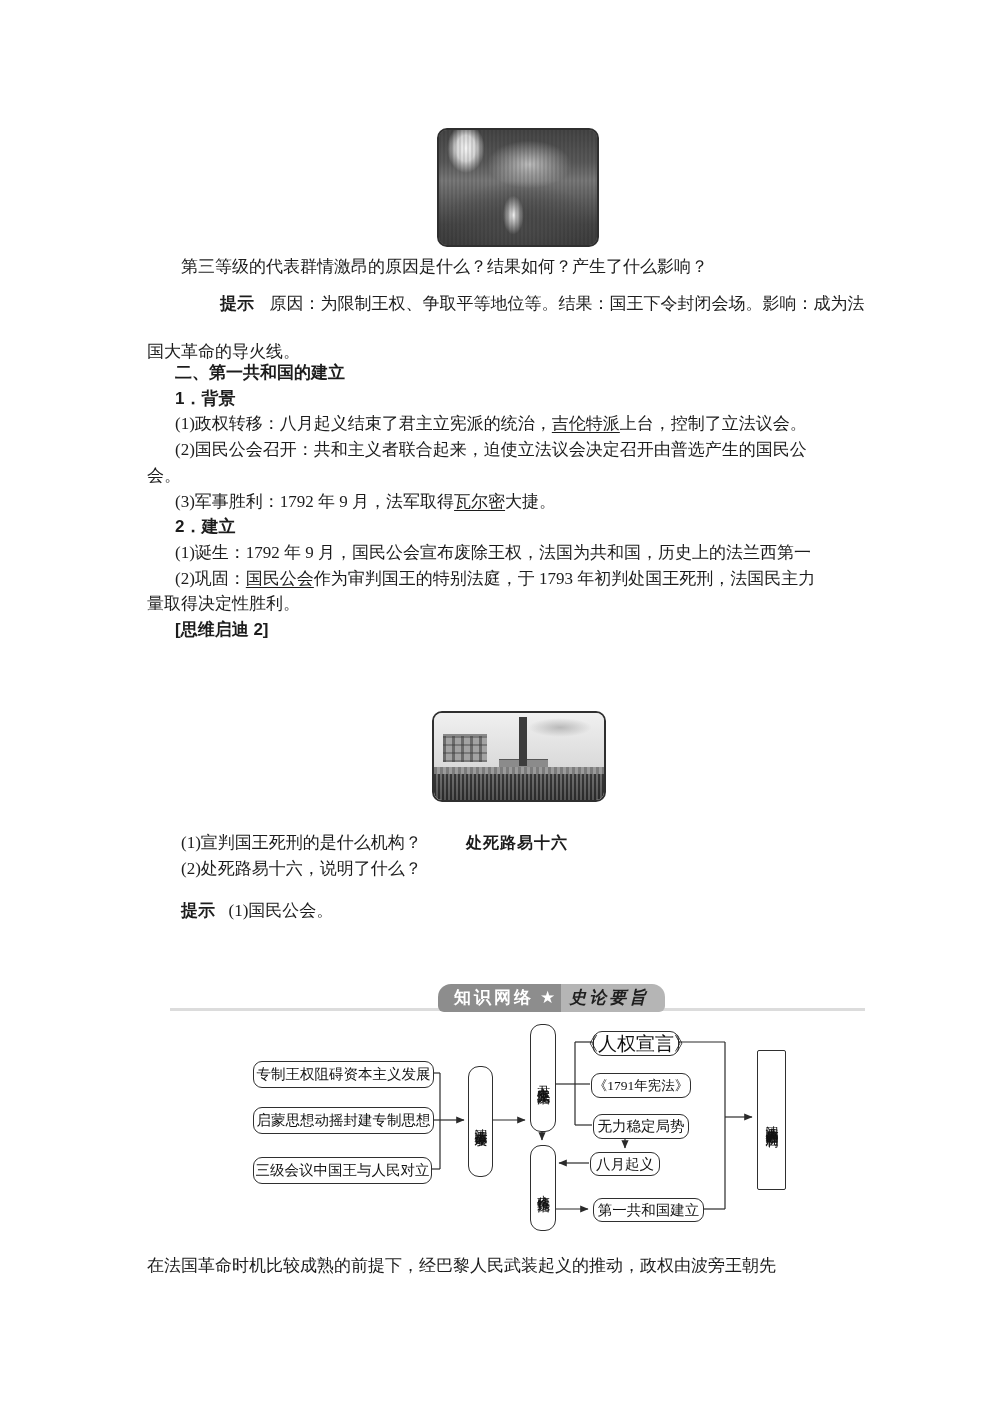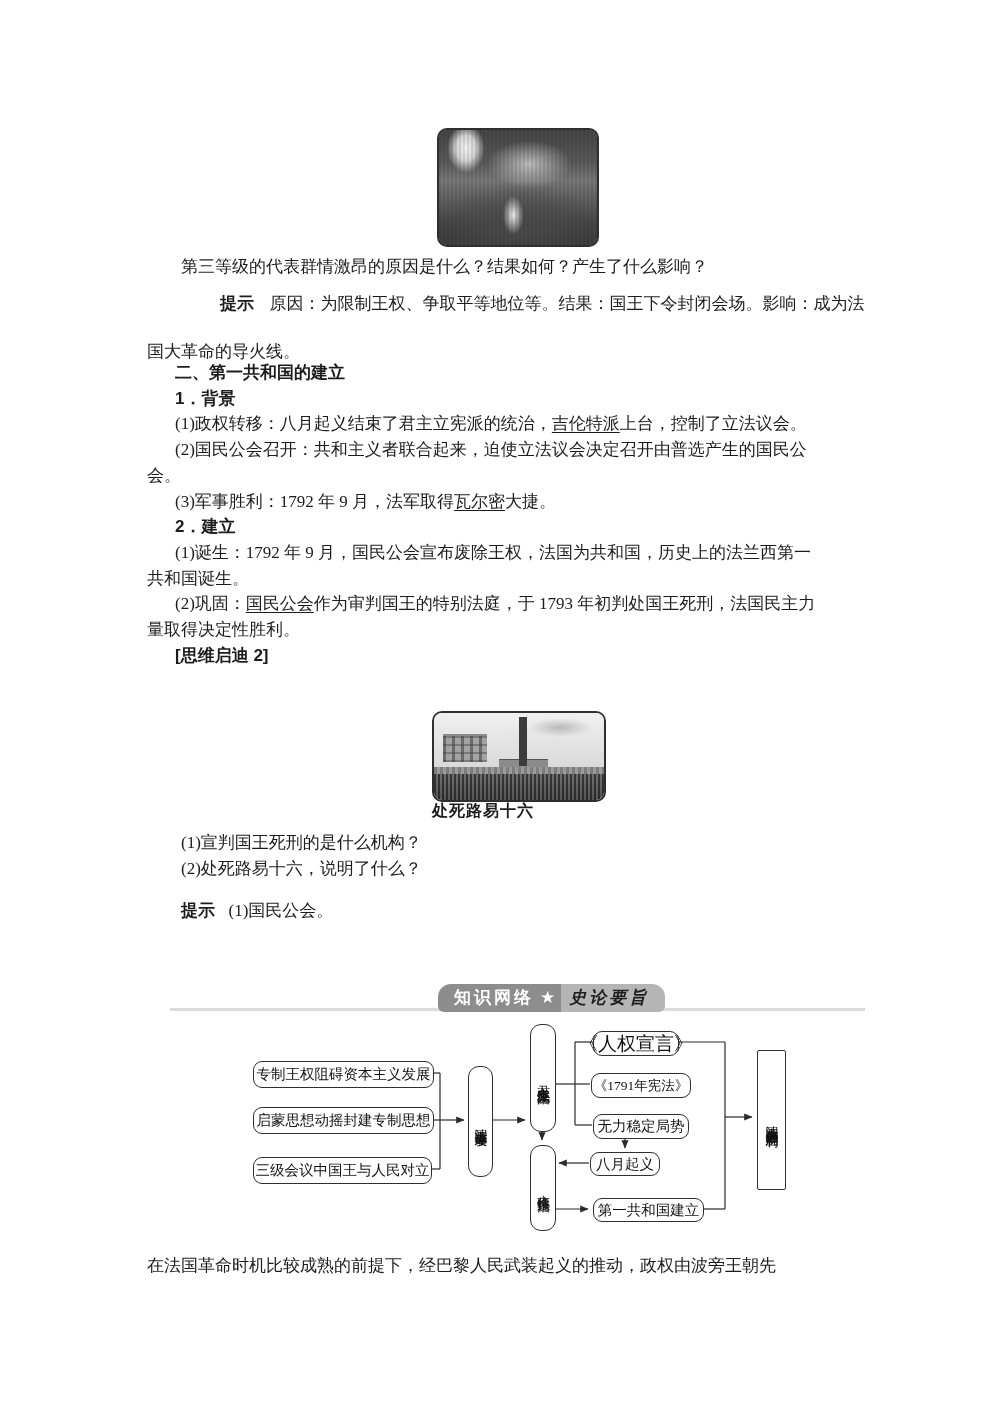--- a/index.html
+++ b/index.html
@@ -34,21 +34,21 @@
                      repeating-linear-gradient(0deg,rgba(60,60,60,.4) 0 2px,rgba(0,0,0,0) 2px 8px);}
   .fig2-post{position:absolute;left:50%;top:5%;width:4.5%;height:56%;background:#3c3c3c;}
   .fig2-scaffold{position:absolute;left:38%;top:53%;width:29%;height:11%;background:#8b8b8b;
     border-top:1px solid #555;}
   .fig2-troops{position:absolute;left:0;top:62%;width:100%;height:9%;
     background:repeating-linear-gradient(90deg,#7c7c7c 0 3px,#9b9b9b 3px 6px);}
   .fig2-crowd{position:absolute;left:0;bottom:0;width:100%;height:30%;
     background:linear-gradient(180deg,#6f6f6f,#545454),
                repeating-linear-gradient(90deg,rgba(0,0,0,.5) 0 2px,rgba(255,255,255,.15) 2px 4px);
     background-blend-mode:multiply;}
-  .caption{font-size:16px;font-weight:bold;letter-spacing:1px;}
+  .caption{font-size:16px;font-weight:bold;text-align:center;letter-spacing:1px;margin-top:32px;}
 
   
   .rule{background:#dcdcdc;}
   .tab{display:flex;height:28px;border-radius:13px 13px 6px 6px;overflow:hidden;
        font-size:17px;line-height:28px;}
   .tab-left{background:#8d8d8d;color:#ffffff;padding:0 6px 0 16px;font-weight:bold;letter-spacing:3px;}
   .tab-star{background:#8d8d8d;color:#ffffff;padding:0 6px 0 0;}
   .tab-right{background:#b5b5b5;color:#1f1f1f;padding:0 16px 0 8px;font-weight:bold;
              font-style:italic;letter-spacing:3px;}
 
@@ -87,21 +87,20 @@
     <div class="txt" style="padding-left:28px;">
       <span>(1)政权转移：八月起义结束了君主立宪派的统治，</span><span class="u">吉伦特派</span><span>上台，控制了立法议会。</span>
     </div>
     <div class="txt" style="padding-left:28px;">(2)国民公会召开：共和主义者联合起来，迫使立法议会决定召开由普选产生的国民公</div>
     <div class="txt">会。</div>
     <div class="txt" style="padding-left:28px;">
       <span>(3)军事胜利：1792 年 9 月，法军取得</span><span class="u">瓦尔密</span><span>大捷。</span>
     </div>
     <div class="txt sans b" style="padding-left:28px;">2．建立</div>
     <div class="txt" style="padding-left:28px;">(1)诞生：1792 年 9 月，国民公会宣布废除王权，法国为共和国，历史上的法兰西第一</div>
-    <div class="txt">共和国诞生。</div>
     <div class="txt" style="padding-left:28px;">
       <span>(2)巩固：</span><span class="u">国民公会</span><span>作为审判国王的特别法庭，于 1793 年初判处国王死刑，法国民主力</span>
     </div>
     <div class="txt">量取得决定性胜利。</div>
     <div class="txt sans b" style="padding-left:28px;">[思维启迪 2]</div>
   </div>
 
   <div class="abs fig" style="left:432px;top:711px;width:170px;height:87px;background:#ddd;">
     <div class="fig-inner">
       <div class="fig2-sky"></div>

